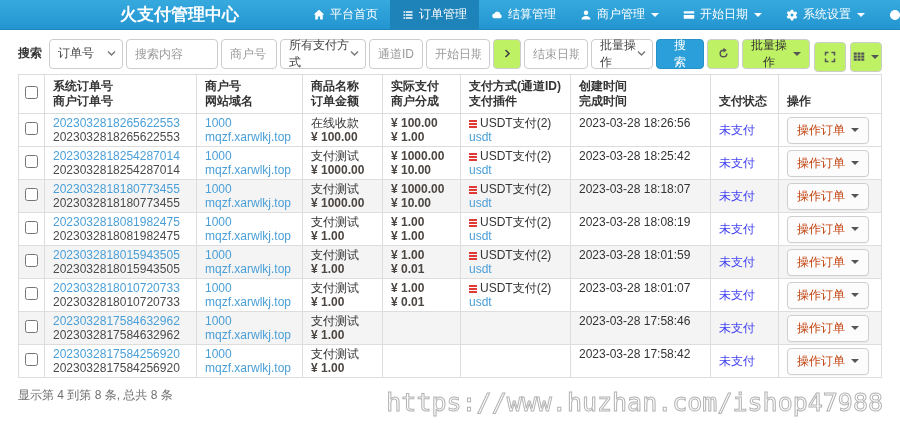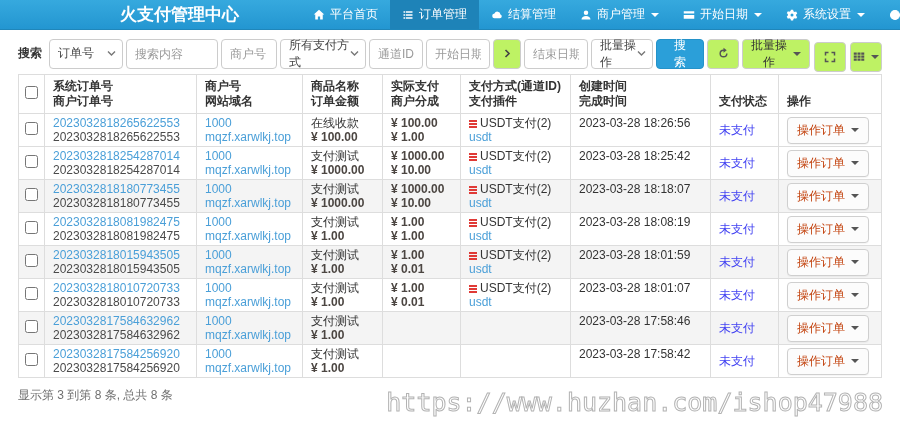--- a/index.html
+++ b/index.html
@@ -525,16 +525,16 @@
             <td><a class="status">未支付</a></td>
             <td><button class="btn-op">
                 <span>操作订单</span>
                 <span class="caret"></span>
               </button></td>
           </tr>
         </tbody>
     </table>
   </div>
 
-  <div class="footer">显示第 3 到第 8 条, 总共 8 条</div>
+  <div class="footer">显示第 4 到第 8 条, 总共 8 条</div>
 
   <div class="watermark">https://www.huzhan.com/ishop47988</div>
 </div>
 
 </body></html>

